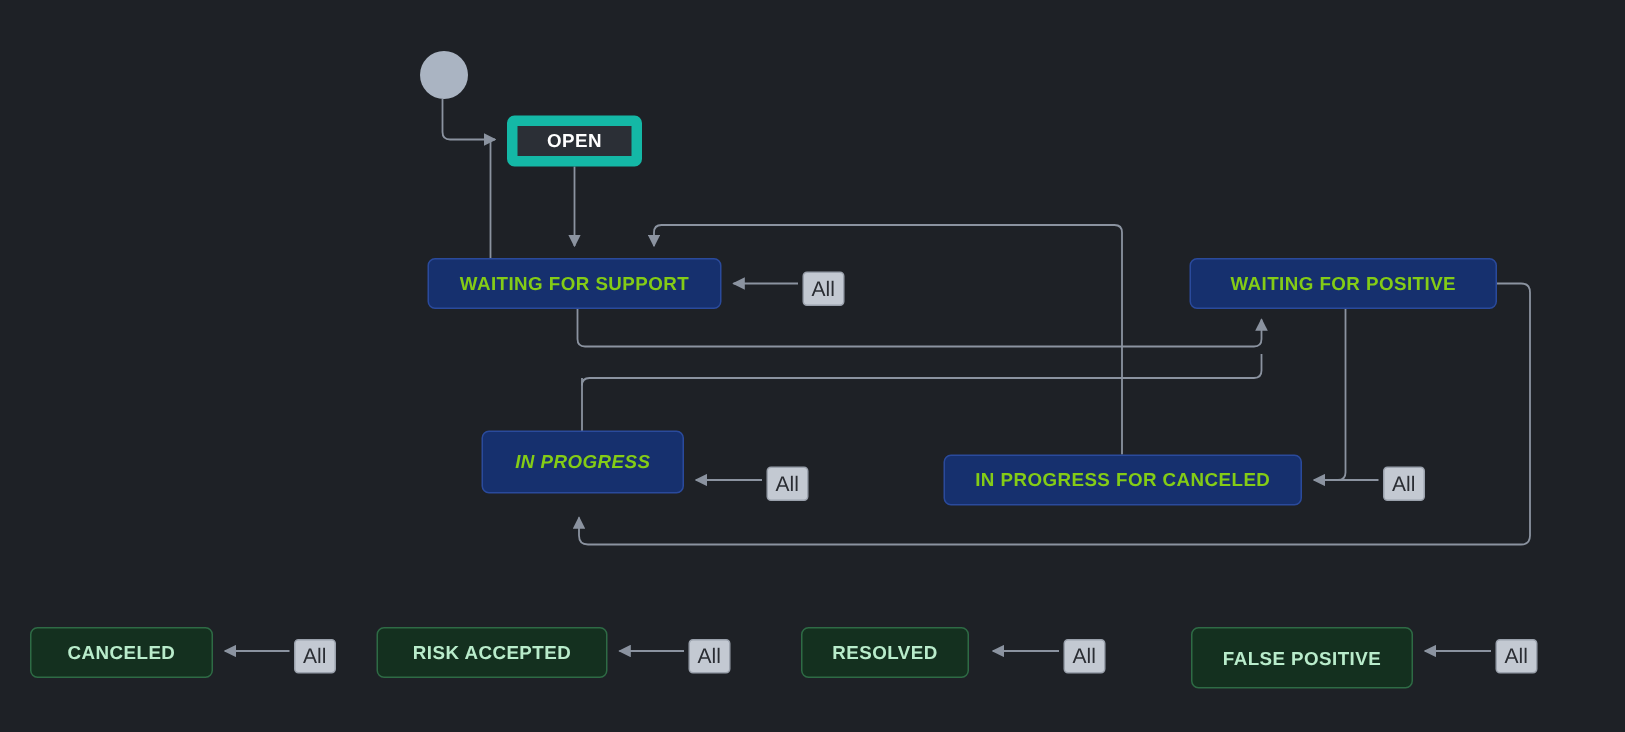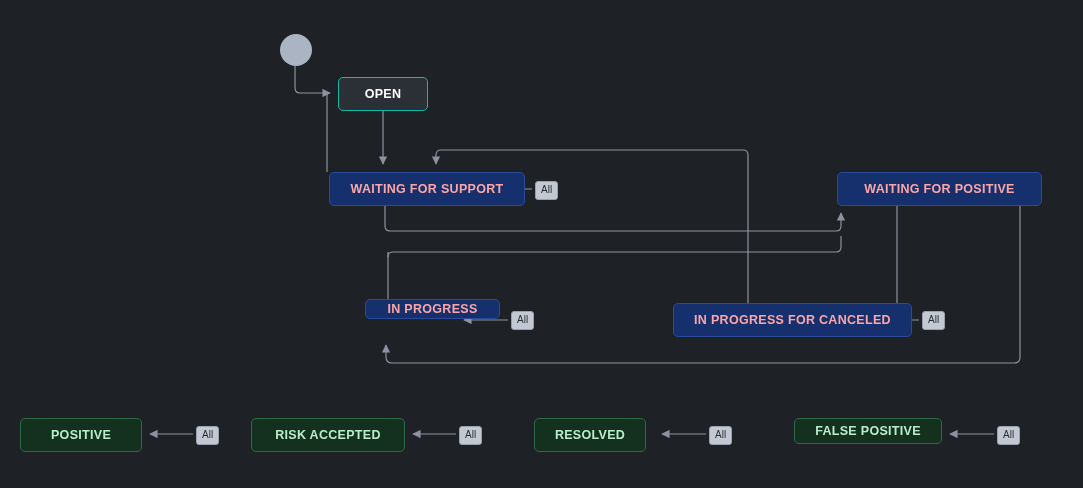--- a/index.html
+++ b/index.html
@@ -37,49 +37,48 @@
     justify-content: center;
     border-radius: 5px;
     font-size: 12.5px;
     font-weight: bold;
     letter-spacing: 0.3px;
     white-space: nowrap;
     user-select: none;
   }
   .node-initial {
     background: #2b2f36;
-    border: 1px solid #14b8a6;
+    border: 7px solid #14b8a6;
     color: #ffffff;
   }
   .node-progress {
     background: #16306e;
     border: 1px solid #2a4a9c;
-    color: #fca5a5;
-    margin-left: 44px;
+    color: #84cc16;
   }
   .node-done {
     background: #14301f;
     border: 1px solid #2e6b45;
     color: #b9eccb;
   }
   .start-dot {
     position: absolute;
     width: 32px;
     height: 32px;
     border-radius: 50%;
     background: #aab4c2;
   }
   .edge-label {
     position: absolute;
     box-sizing: border-box;
     background: #c3c9d2;
     color: #2a2d33;
     border: 1px solid #9aa1ac;
     border-radius: 3px;
-    font-size: 10px;
+    font-size: 14px;
     font-weight: normal;
     line-height: 1;
     padding: 3px 5px 4px 5px;
     user-select: none;
   }
 </style>
 </head>
 <body>
 
 <div id="canvas">
@@ -134,41 +133,41 @@
   </div>
 
   <div class="node node-progress" style="left:285px; top:172px; width:196px; height:34px;">
     <span>WAITING FOR SUPPORT</span>
   </div>
 
   <div class="node node-progress" style="left:793px; top:172px; width:205px; height:34px;">
     <span>WAITING FOR POSITIVE</span>
   </div>
 
-  <div class="node node-progress" style="left:321px; top:299px; width:135px; height:20px;">
+  <div class="node node-progress" style="left:321px; top:287px; width:135px; height:42px;font-style:italic;">
     <span>IN PROGRESS</span>
   </div>
 
   <div class="node node-progress" style="left:629px; top:303px; width:239px; height:34px;">
     <span>IN PROGRESS FOR CANCELED</span>
   </div>
 
   <div class="node node-done" style="left:20px; top:418px; width:122px; height:34px;">
-    <span>POSITIVE</span>
+    <span>CANCELED</span>
   </div>
 
   <div class="node node-done" style="left:251px; top:418px; width:154px; height:34px;justify-content:center;">
     <span>RISK ACCEPTED</span>
   </div>
 
   <div class="node node-done" style="left:534px; top:418px; width:112px; height:34px;">
     <span>RESOLVED</span>
   </div>
 
-  <div class="node node-done" style="left:794px; top:418px; width:148px; height:26px;">
+  <div class="node node-done" style="left:794px; top:418px; width:148px; height:41px;">
     <span>FALSE POSITIVE</span>
   </div>
 
   <div class="edge-label" style="left:535px; top:181px;">All</div>
 
   <div class="edge-label" style="left:511px; top:311px;">All</div>
 
   <div class="edge-label" style="left:922px; top:311px;">All</div>
 
   <div class="edge-label" style="left:196px; top:426px;">All</div>

